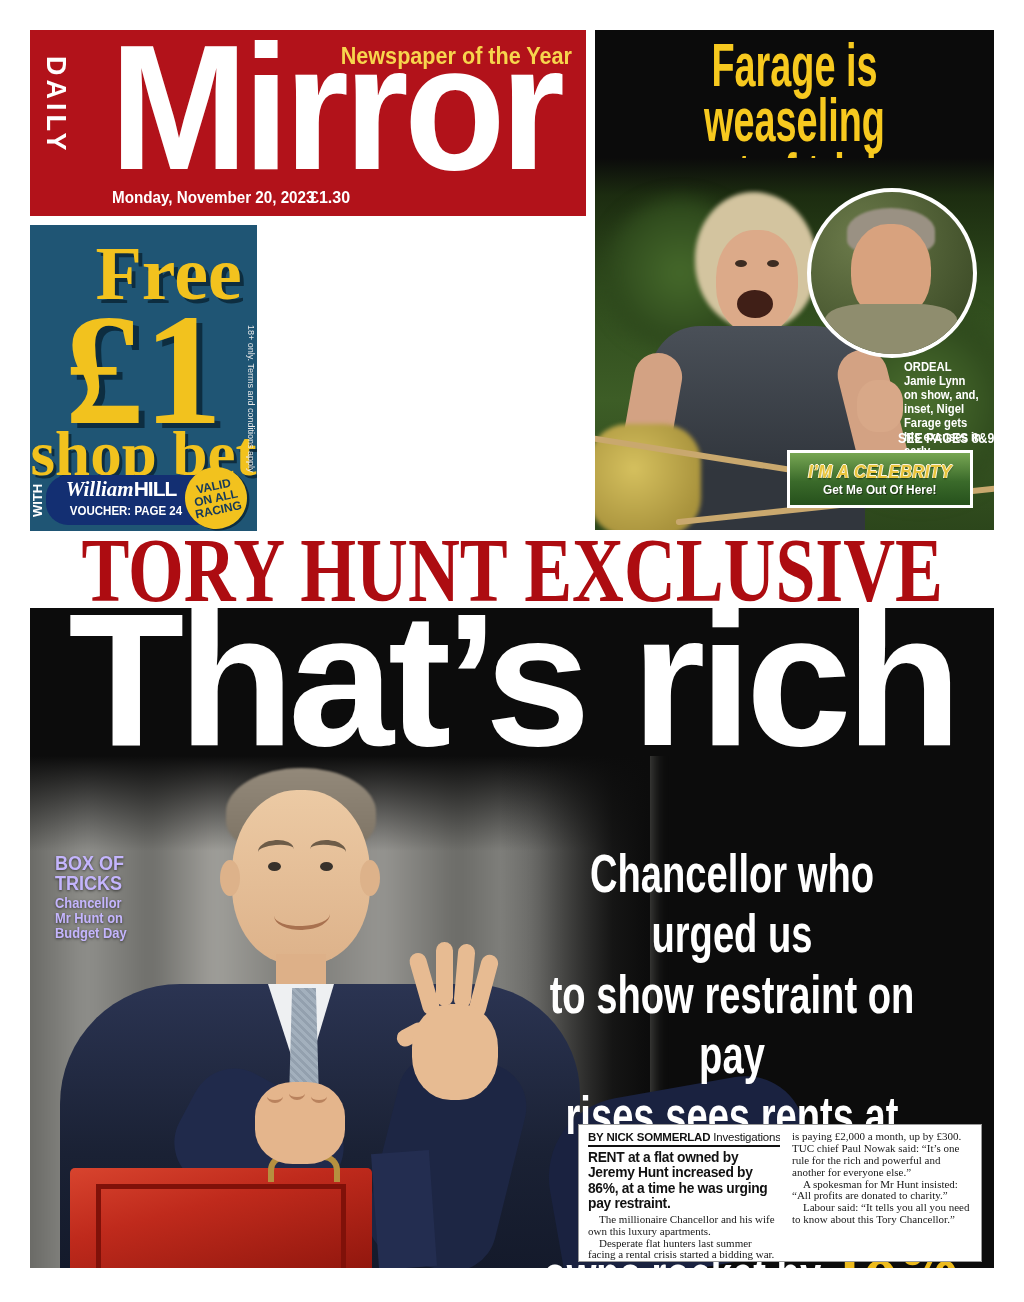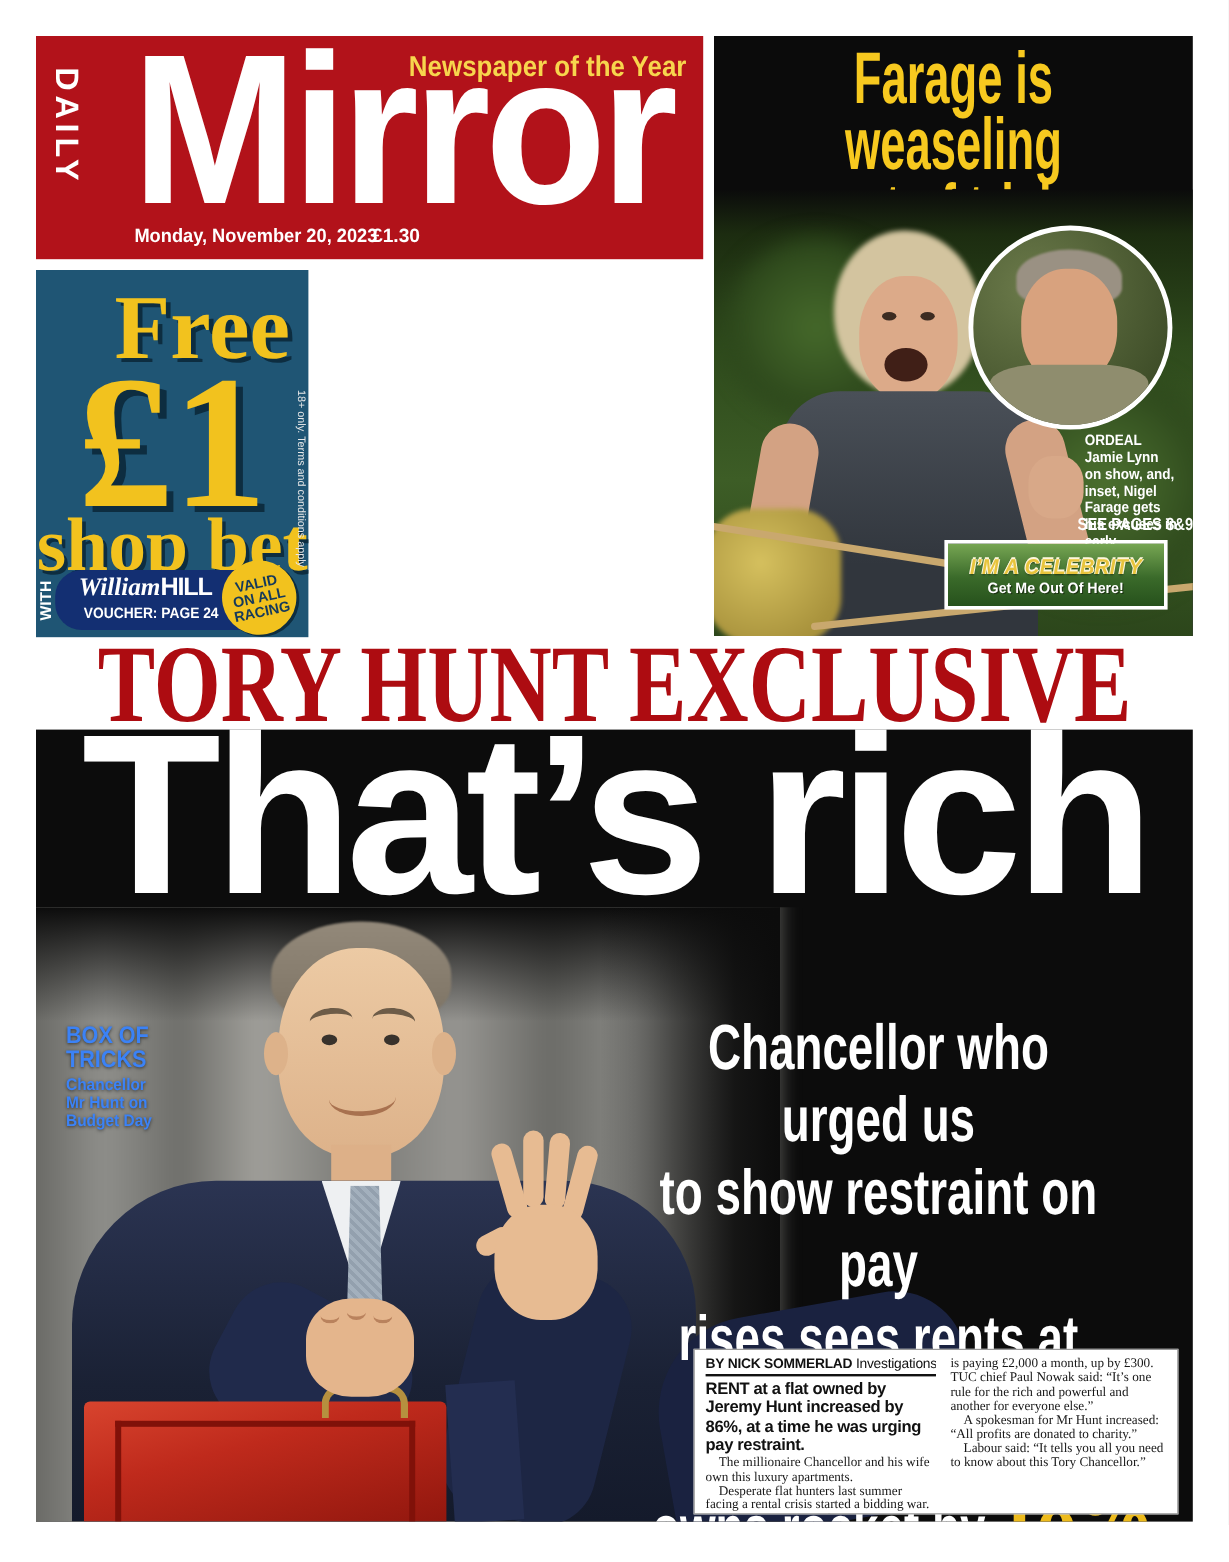--- a/index.html
+++ b/index.html
@@ -155,21 +155,21 @@
          background:#1a2240;transform:rotate(-10deg);}
   .gold-handle{left:238px;top:398px;width:72px;height:28px;border:6px solid #b6903f;border-bottom:none;
          border-radius:16px 16px 0 0;box-sizing:border-box;}
   .hunt-fist{left:225px;top:326px;width:90px;height:82px;border-radius:42%;background:#e4b58c;}
   .knuckle{position:absolute;width:16px;height:10px;border-bottom:3px solid #b9825d;border-radius:50%;}
   .budget-box{left:40px;top:412px;width:302px;height:100px;border-radius:5px 5px 0 0;
          background:linear-gradient(165deg,#d8442e 0%,#bf2a1c 40%,#92170e 100%);}
   .budget-frame{position:absolute;left:26px;top:16px;right:26px;bottom:0;
          border:5px solid #801109;border-bottom:none;}
 
-  .box-caption{left:25px;top:246px;z-index:3;color:#3b82f6;text-shadow:0 1px 3px rgba(0,0,0,0.6);}
+  .box-caption{left:25px;top:246px;z-index:3;color:#c4b5fd;text-shadow:0 1px 3px rgba(0,0,0,0.6);}
   .box-caption-title{font-size:20px;font-weight:800;line-height:0.98;transform:scaleX(0.9);transform-origin:left top;}
   .box-caption-sub{font-size:14px;font-weight:bold;line-height:1.08;margin-top:3px;transform:scaleX(0.92);transform-origin:left top;}
 
   .subhead{left:440px;top:236px;width:524px;text-align:center;z-index:4;color:#fff;}
   .subhead-lines{font-size:53px;font-weight:bold;line-height:1.14;
          transform:scaleX(0.72);transform-origin:center top;}
   .subhead-l4{font-size:53px;font-weight:bold;line-height:1.05;margin-top:6px;
          transform:scaleX(0.72);transform-origin:center top;white-space:nowrap;}
   .pct{font-family:"Liberation Serif",serif;font-weight:bold;font-size:94px;color:#edbb1d;
          letter-spacing:-3px;}
@@ -307,20 +307,20 @@
 
     <div class="abs article-box">
       <div class="col">
         <div class="byline"><b>BY </b><b>NICK SOMMERLAD</b><span> Investigations Editor</span></div>
         <div class="lead">RENT at a flat owned by Jeremy Hunt increased by 86%, at a time he was urging pay restraint.</div>
         <p class="serif-p indent">The millionaire Chancellor and his wife own this luxury apartments.</p>
         <p class="serif-p indent">Desperate flat hunters last summer facing a rental crisis started a bidding war. The new tenant in Southampton</p>
       </div>
       <div class="col">
         <p class="serif-p">is paying £2,000 a month, up by £300. TUC chief Paul Nowak said: “It’s one rule for the rich and powerful and another for everyone else.”</p>
-        <p class="serif-p indent">A spokesman for Mr Hunt increased: “All profits are donated to charity.”</p>
+        <p class="serif-p indent">A spokesman for Mr Hunt insisted: “All profits are donated to charity.”</p>
         <p class="serif-p indent">Labour said: “It tells you all you need to know about this Tory Chancellor.”</p>
 
       </div>
     </div>
   </section>
 
 </div>
 
 </body></html>

